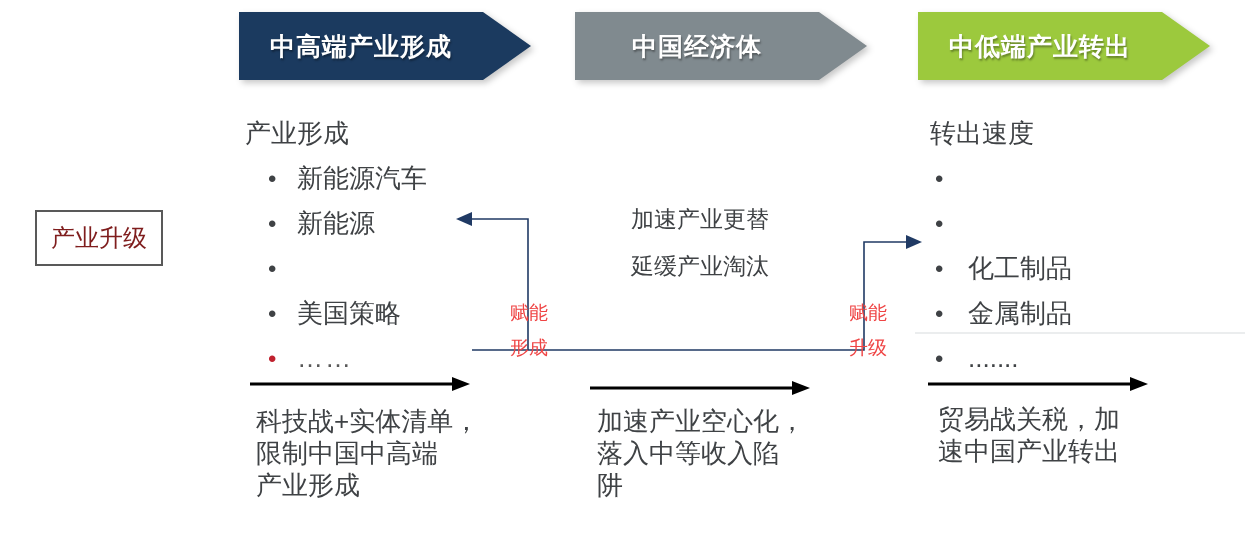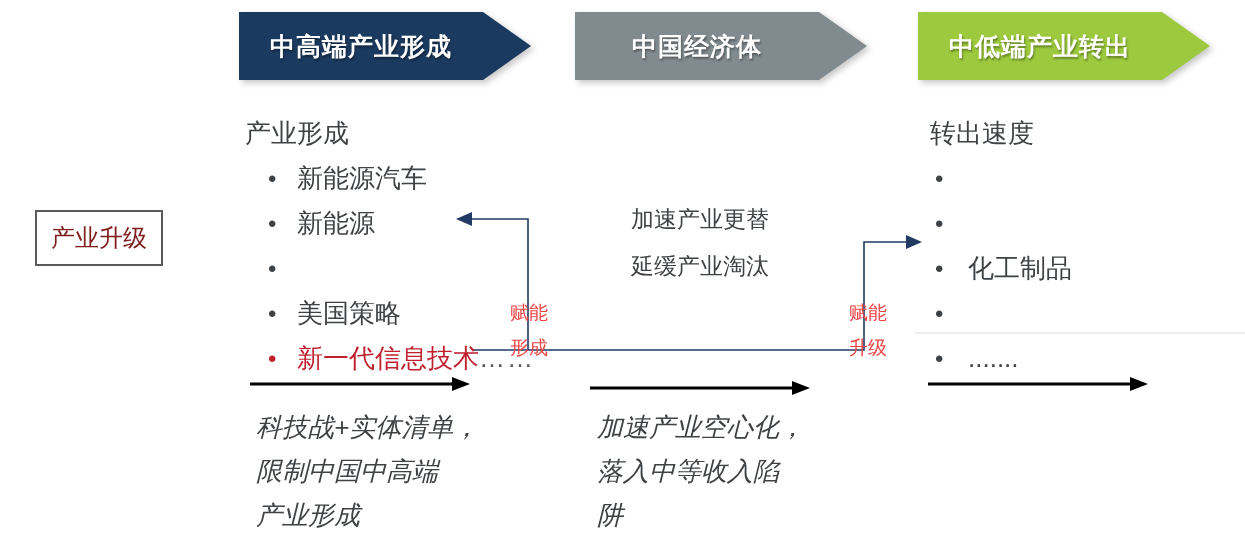--- a/index.html
+++ b/index.html
@@ -41,21 +41,21 @@
     position:absolute;left:585px;top:196px;width:230px;text-align:center;
     font-size:23px;line-height:47px;white-space:pre-line;
   }
   
   .redlabel{
     position:absolute;top:249px;width:56px;color:#ef4444;font-size:19px;
     line-height:35px;white-space:pre-line;text-align:center;margin-top:46px;
   }
   #redlabel-left{left:501px;} #redlabel-right{left:840px;}
   
-  .note{position:absolute;top:405px;font-size:26px;line-height:44px;white-space:pre-line;font-style:italic;}
+  .note{position:absolute;top:405px;font-size:26px;line-height:32px;white-space:pre-line;}
   #note-left{left:256px;width:230px;}
   #note-mid{left:597px;width:230px;}
   #note-right{left:938px;top:403px;width:230px;}
   
   #overlay{position:absolute;left:0;top:0;pointer-events:none;}
 </style>
 </head>
 <body>
 
 <div id="canvas">
@@ -110,21 +110,20 @@
     </div>
     <div class="prow">
       <span class="bullet">•</span>
     </div>
     <div class="prow">
       <span class="bullet">•</span>
       <span class="ptext">美国策略</span>
     </div>
     <div class="prow highlight">
       <span class="bullet">•</span>
-      <span class="ptext">新一代信息技术</span>
       <span class="psuffix">……</span>
     </div>
   </div>
 
   <div id="mid-effect">加速产业更替
 延缓产业淘汰</div>
 
   <div class="plist" id="list-right">
     <div class="ptitle">转出速度</div>
     <div class="prow">
@@ -132,32 +131,35 @@
     </div>
     <div class="prow">
       <span class="bullet">•</span>
     </div>
     <div class="prow">
       <span class="bullet">•</span>
       <span class="ptext">化工制品</span>
     </div>
     <div class="prow">
       <span class="bullet">•</span>
+      <span class="ptext">金属制品</span>
     </div>
     <div class="prow">
       <span class="bullet">•</span>
       <span class="ptext">.......</span>
     </div>
   </div>
 
   <div class="redlabel" id="redlabel-left">赋能
 形成</div>
   <div class="redlabel" id="redlabel-right">赋能
 升级</div>
 
   <div class="note" id="note-left">科技战+实体清单，
 限制中国中高端
 产业形成</div>
   <div class="note" id="note-mid">加速产业空心化，
 落入中等收入陷
 阱</div>
+  <div class="note" id="note-right">贸易战关税，加
+速中国产业转出</div>
 
 </div>
 
 </body></html>

